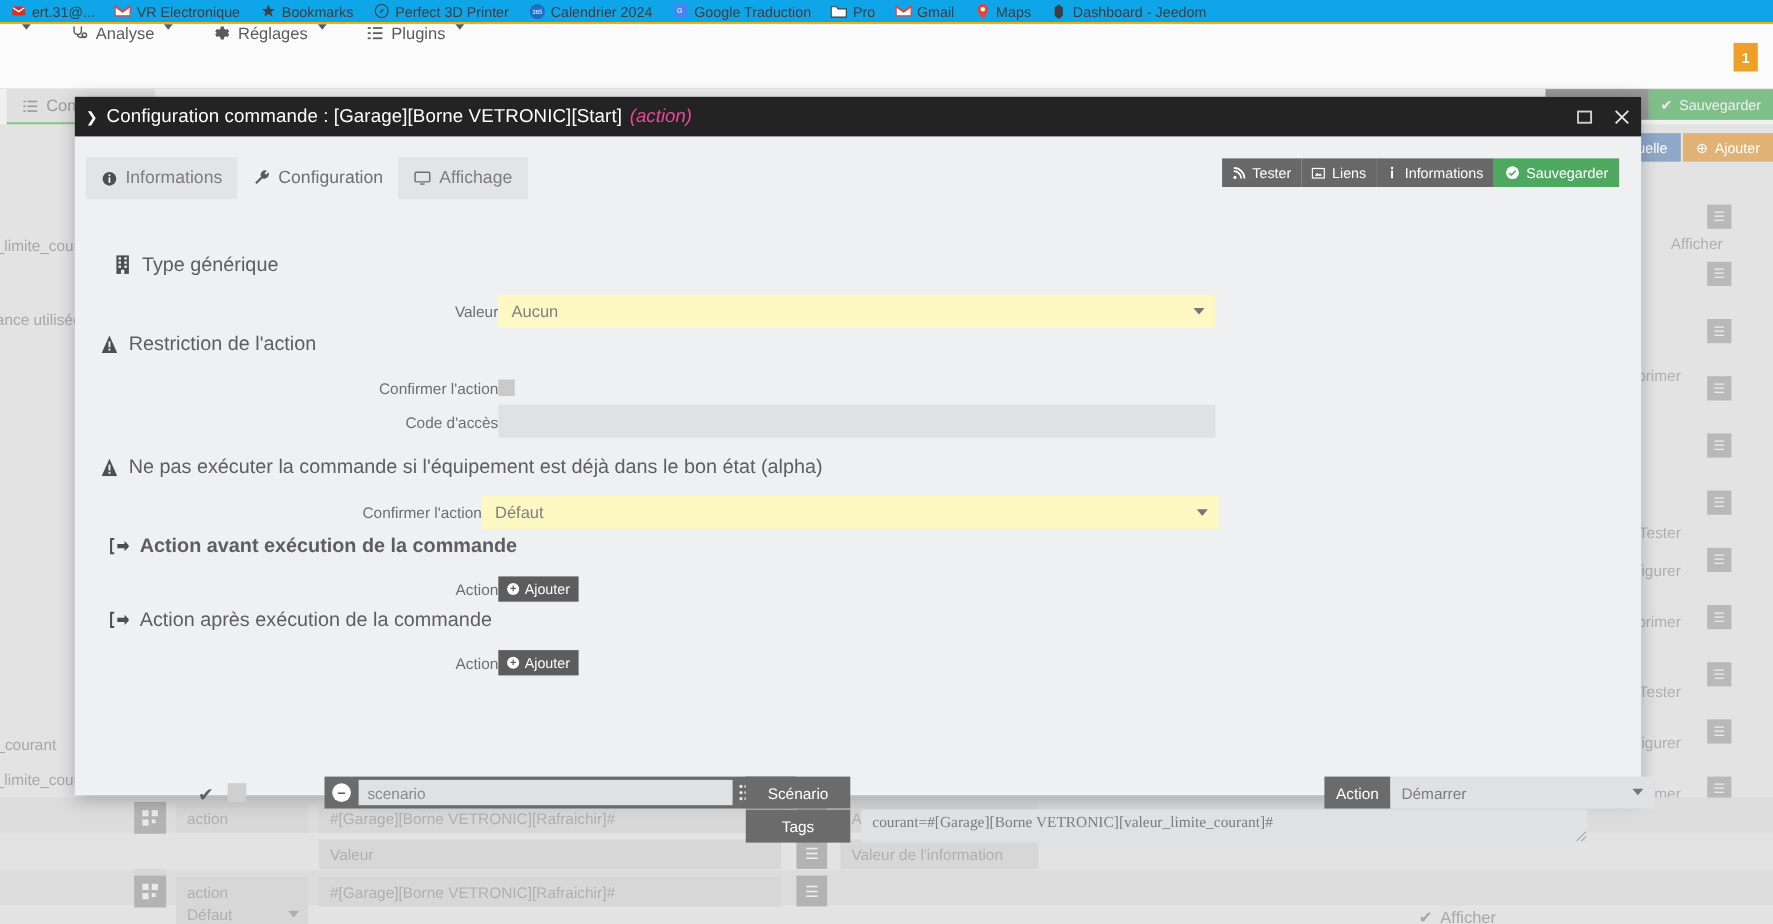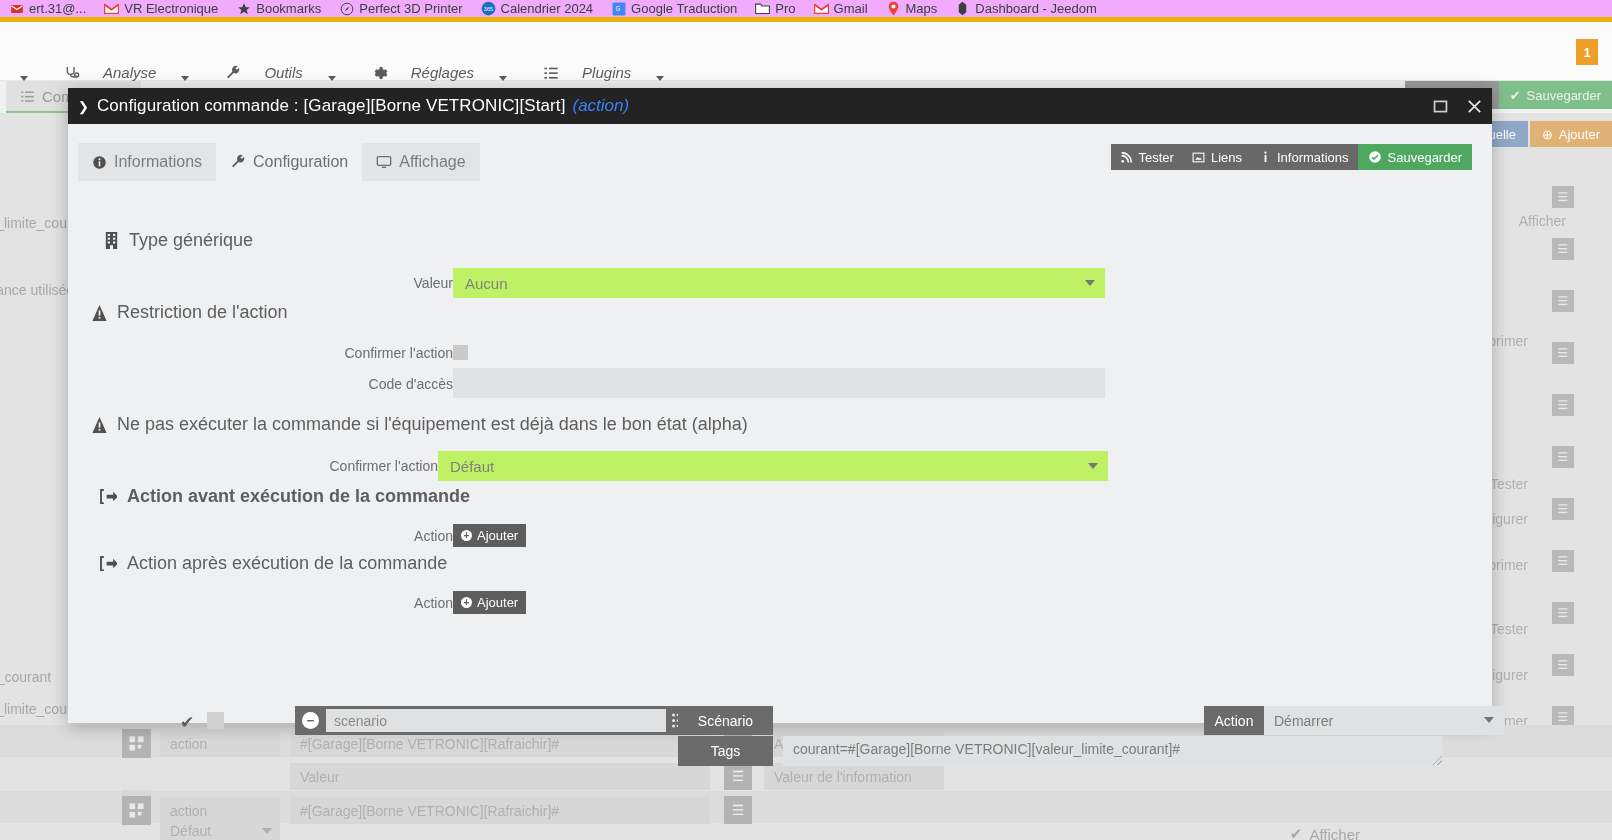--- a/index.html
+++ b/index.html
@@ -7,39 +7,39 @@
     width: 1612px; height: 840px;
     font-family: "Liberation Sans", sans-serif;
     background: #fff;
     overflow: hidden;
   }
   #root { position: relative; width: 1612px; height: 840px; }
 
   
   .bookmarks {
     position: absolute; left: 0; top: 0; width: 1612px; height: 22px;
-    background: #f0abfc;
+    background: #0ea5e9;
     display: flex; align-items: center; gap: 0px;
     font-size: 13px; color: #3c4043;
-    border-bottom: 5px solid #eab308;
+    border-bottom: 2px solid #eab308;
     overflow: hidden; white-space: nowrap;
   }
   .bm { display: flex; align-items: center; gap: 5px; padding: 0 9px; height: 22px; }
   .bm-ico { width: 15px; height: 15px; display:inline-flex; align-items:center; justify-content:center; font-size: 12px; }
   .bm-lbl { font-size: 13px; }
 
   
   .topmenu {
     position: absolute; left: 0; top: 22px; width: 1612px; height: 59px;
     background: #fbfbfb;
     border-bottom: 1px solid #e7e7e7;
     display: flex; align-items: center;
     font-size: 15px; color: #5b5b5b;
   }
-  .mi { display: flex; align-items: flex-end; gap: 23px; padding: 0 18px; height: 59px; font-style: italic; }
+  .mi { display: flex; align-items: flex-start; gap: 7px; padding: 0 18px; height: 59px; }
   .mi .caret { border-left: 4px solid transparent; border-right: 4px solid transparent; border-top: 5px solid #5b5b5b; margin-left: 2px; }
   .badge-orange {
     position: absolute; right: 14px; top: 17px;
     width: 22px; height: 26px; background: #ee9f2a;
     color: #fff; font-size: 13px; font-weight: bold;
     display: flex; align-items: center; justify-content: center;
   }
 
   
   .bgpage {
@@ -89,21 +89,21 @@
     background: #eff0f2;
     box-shadow: 0 3px 16px rgba(0,0,0,.28);
   }
   .modal-title {
     height: 36px; background: #232323; color: #fff;
     display: flex; align-items: center; padding: 0 10px;
     font-size: 17px; position: relative;
   }
   .mt-caret { font-size: 13px; margin-right: 8px; color:#fff; }
   .mt-text { font-weight: normal; letter-spacing: .1px;}
-  .mt-action { color: #3b82f6; font-style: italic; margin-left: 7px; }
+  .mt-action { color: #ec4899; font-style: italic; margin-left: 7px; }
   .mt-ctrls { position: absolute; right: 8px; top: 0; height: 36px; display:flex; align-items:center; gap: 16px;}
   .mt-ctrls .ic { color: #e6e6e6; display:inline-flex; }
 
   .modal-body { position: relative; height: 599px; }
 
   
   .tabs { position: absolute; left: 10px; top: 19px; display: flex; }
   .tab {
     height: 38px; padding: 0 14px; display:flex; align-items:center; gap: 7px;
     font-size: 16px; color: #7d7d7d; background: #e3e4e6;
@@ -115,21 +115,21 @@
   .mtb { height: 26px; padding: 0 9px; display:flex; align-items:center; gap: 6px; font-size: 13px; color: #fff; background: #686868; }
   .mtb.save { background: #4fa860; padding: 0 10px; }
 
   
   .sec { position: absolute; display:flex; align-items:center; gap:10px; font-size: 18px; color: #5e5e5e; }
   .sec .si { font-size: 16px; color:#4f4f4f; display:inline-flex; }
 
   .lbl { position: absolute; font-size: 14px; color: #6e6e6e; text-align: right; }
 
   .sel {
-    position: absolute; height: 30px; background: #bef264;
+    position: absolute; height: 30px; background: #fef9c3;
     display: flex; align-items: center; padding: 0 12px;
     font-size: 15px; color: #808080; border: none;
   }
   .sel .ar { position: absolute; right: 10px; top: 12px;
     border-left: 5px solid transparent; border-right: 5px solid transparent; border-top: 6px solid #767676; }
 
   .txt { position: absolute; height: 30px; background: #e0e1e2; }
 
   .chk { position: absolute; width: 15px; height: 15px; background: #cacaca; }
 
@@ -261,29 +261,20 @@
     </div>
     <div class="mi">
       <span>
         <svg width="16" height="16" viewBox="0 0 24 24">
             <path d="M5 3v6a5 5 0 0 0 10 0V3" fill="none" stroke="#5b5b5b" stroke-width="2"></path>
             <circle cx="19" cy="15" r="3" fill="none" stroke="#5b5b5b" stroke-width="2"></circle>
             <path d="M10 14v2a6 6 0 0 0 9 0" fill="none" stroke="#5b5b5b" stroke-width="2"></path>
           </svg>
       </span>
       <span>Analyse</span>
-      <span class="caret"></span>
-    </div>
-    <div class="mi">
-      <span>
-        <svg width="16" height="16" viewBox="0 0 24 24">
-            <path d="M21 4a6 6 0 0 1-8 8L5 20l-2-2 8-8a6 6 0 0 1 8-8l-3.5 3.5L18 7z" fill="#5b5b5b"></path>
-          </svg>
-      </span>
-      <span>Outils</span>
       <span class="caret"></span>
     </div>
     <div class="mi">
       <span>
         <svg width="16" height="16" viewBox="0 0 24 24">
             <path d="M12 8a4 4 0 1 0 0 8 4 4 0 0 0 0-8zm9 4l2-2-2-3.5-2.8 1a7.6 7.6 0 0 0-2-1.2L15.6 3h-4l-.6 3.3a7.6 7.6 0 0 0-2 1.2l-2.8-1L4 10l2 2-2 2 2.2 3.5 2.8-1a7.6 7.6 0 0 0 2 1.2l.6 3.3h4l.6-3.3a7.6 7.6 0 0 0 2-1.2l2.8 1L23 14z" fill="#5b5b5b"></path>
           </svg>
       </span>
       <span>Réglages</span>
       <span class="caret"></span>
@@ -640,21 +631,21 @@
       </div>
 
       <div class="pill" style="left:610px; top:582px; width:95px; height:29px;">Scénario</div>
       <div class="pill" style="left:1136px; top:582px; width:60px; height:29px;">Action</div>
       <div class="fieldbox" style="left:1196px; top:582px; width:240px; height:29px;">
         <span>Démarrer</span>
         <span class="ar"></span>
       </div>
 
       <div class="pill" style="left:610px; top:612px; width:95px; height:30px;">Tags</div>
-      <div class="fieldbox" style="left:715px; top:612px; width:660px; height:30px; align-items:flex-start; padding-top:5px;">
+      <div class="fieldbox" style="left:715px; top:612px; width:660px; height:30px; align-items:flex-start; padding-top:5px;font-family:Liberation Serif, serif;">
         <span>courant=#[Garage][Borne VETRONIC][valeur_limite_courant]#</span>
         <span class="resize-grip"></span>
       </div>
 
     </div>
   </div>
 
 </div>
 
 </body></html>

